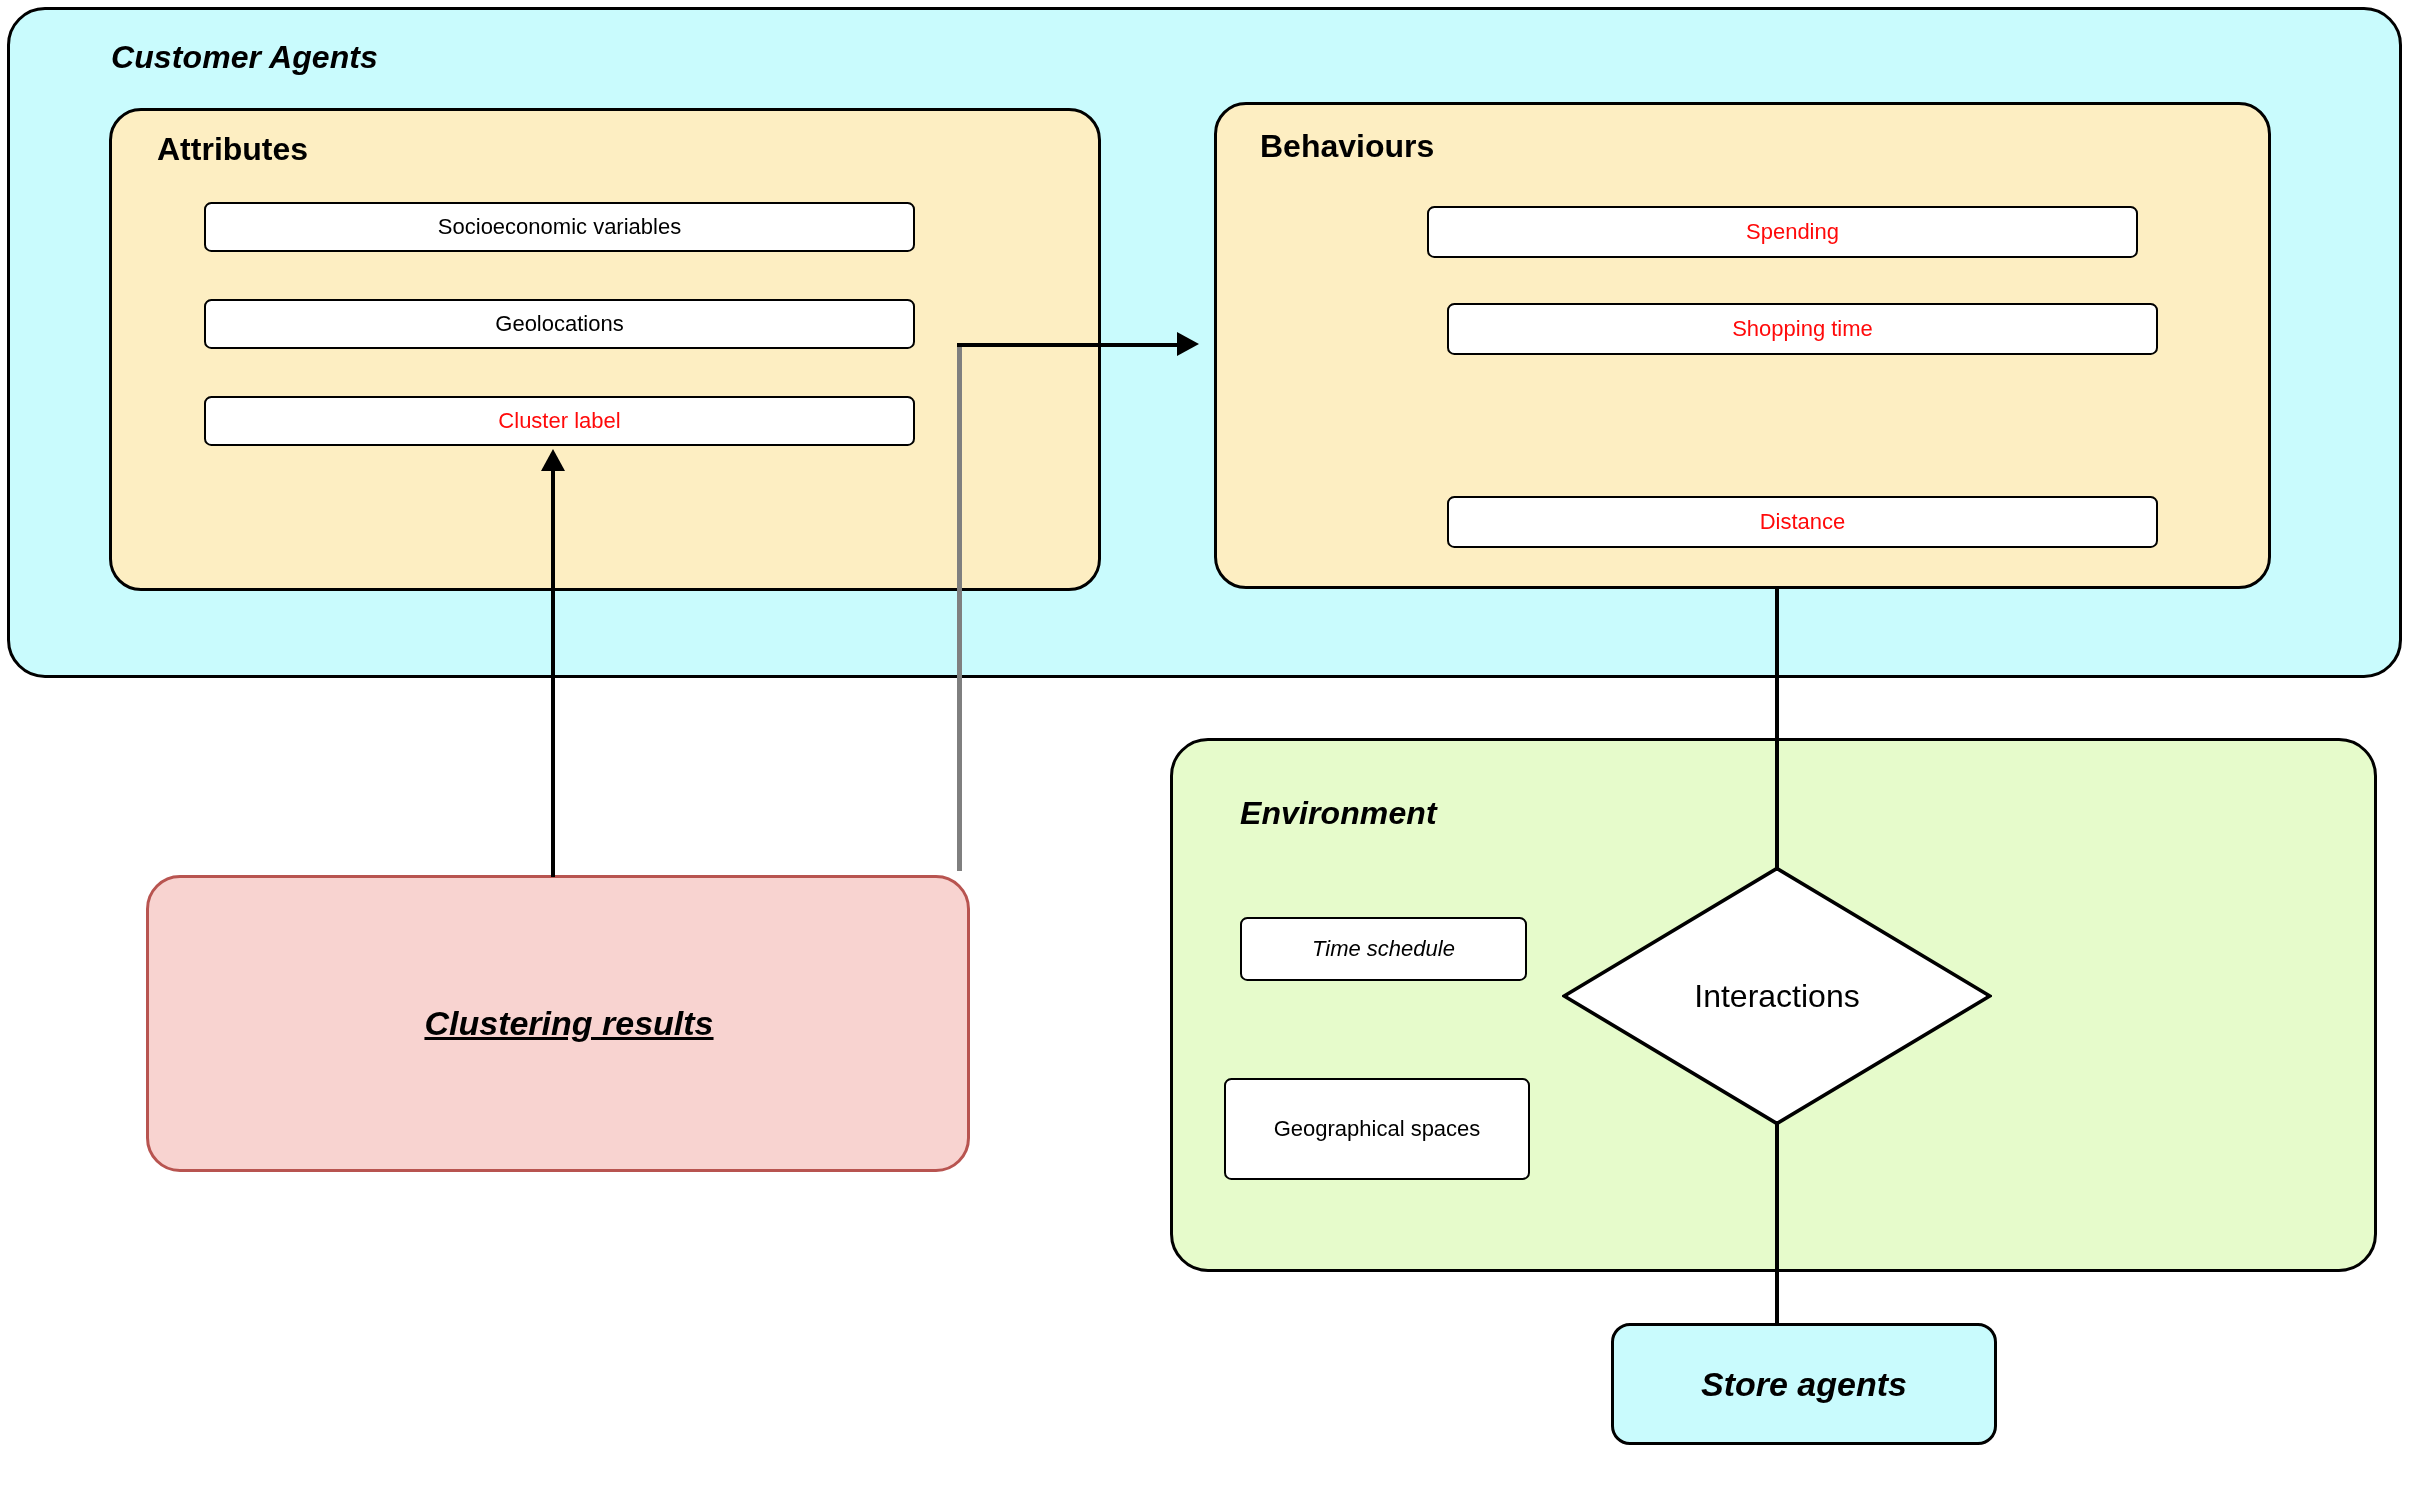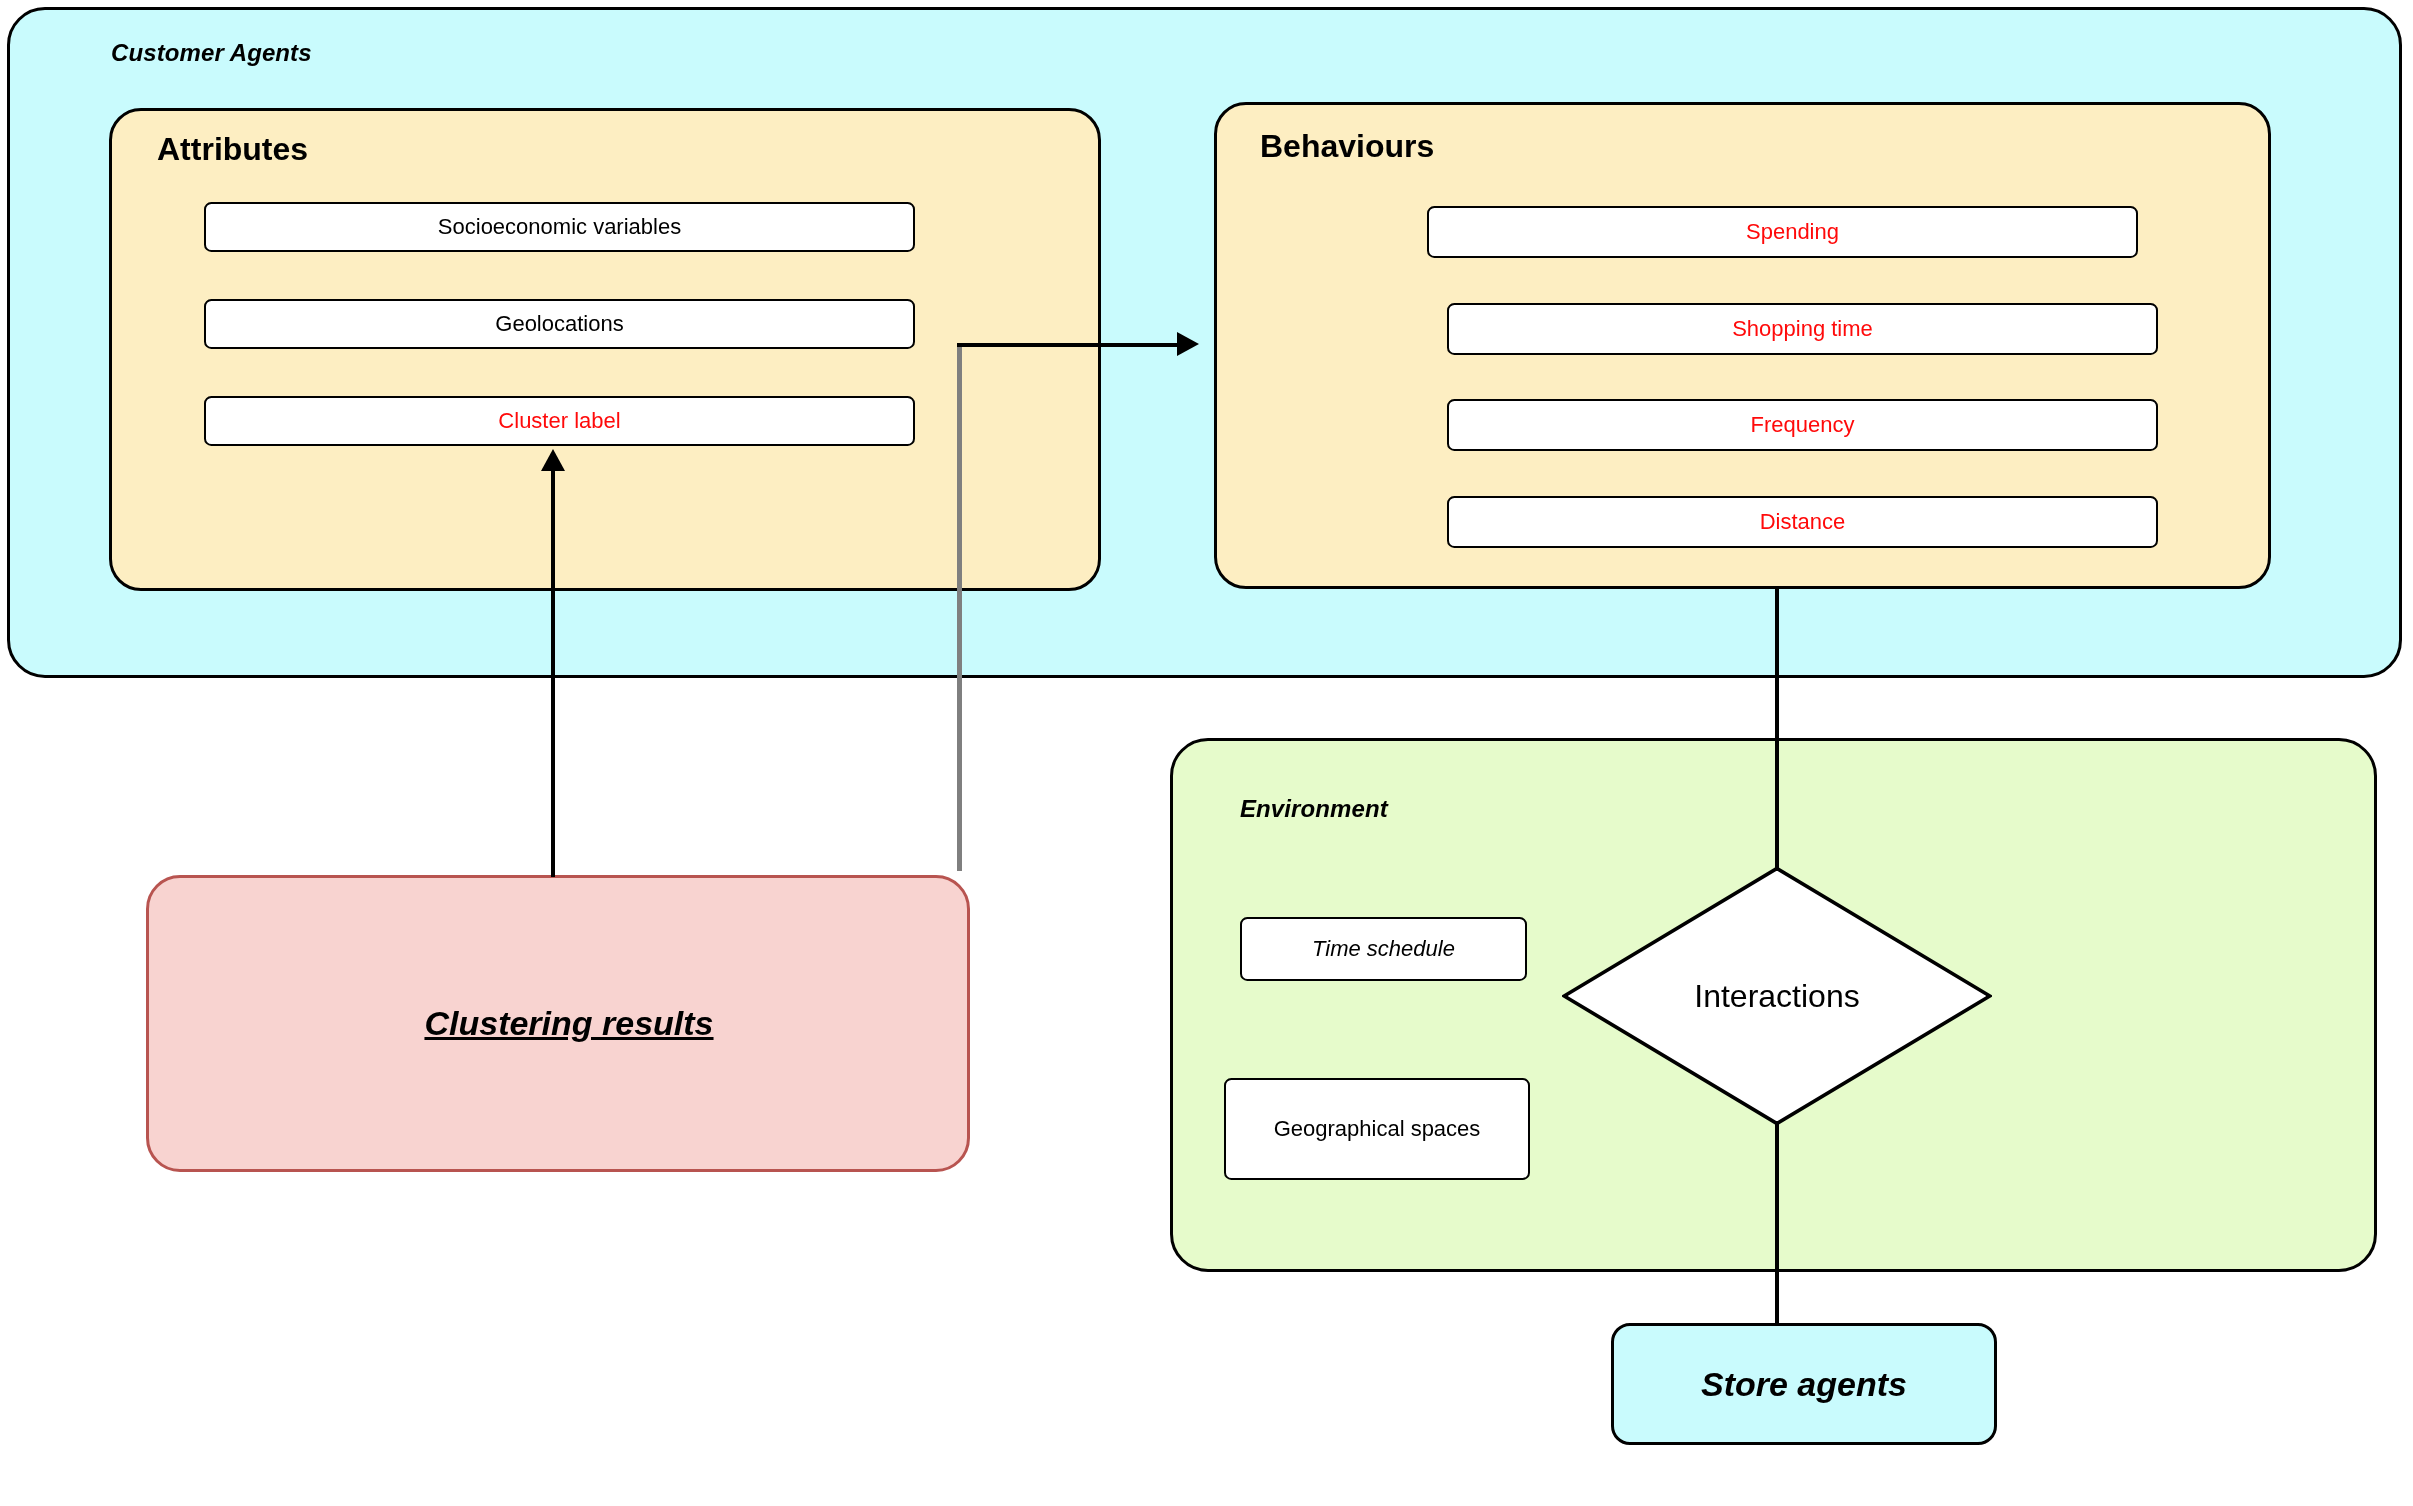--- a/index.html
+++ b/index.html
@@ -26,21 +26,21 @@
     border-radius: 38px;
   }
   .box-cyan   { background: #c9fbfd; }
   .box-yellow { background: #fdeec2; }
   .box-green  { background: #e6fbcb; }
   .box-pink   { background: #f8d3d0; border-color: #b85450; }
 
   
   .group-title {
     position: absolute;
-    font-size: 24px;
+    font-size: 32px;
     font-style: italic;
     font-weight: bold;
     color: #000000;
     white-space: nowrap;
     letter-spacing: 0.1px;
   }
   .group-title-plain {
     position: absolute;
     font-size: 32px;
     font-style: normal;
@@ -145,21 +145,20 @@
   <div class="chip red" style="left:204px; top:396px; width:711px; height:50px;">Cluster label</div>
 
   <div class="box box-yellow" style="left:1214px; top:102px; width:1057px; height:487px; border-radius:32px;"></div>
 
   <div class="group-title-plain" style="left:1260px; top:128px;">Behaviours</div>
 
   <div class="chip red" style="left:1427px; top:206px; width:711px; height:52px;padding-left:20px;">Spending</div>
 
   <div class="chip red" style="left:1447px; top:303px; width:711px; height:52px;">Shopping time</div>
 
-  <div class="chip red" style="left:1447px; top:399px; width:711px; height:52px;">Frequency</div>
 
   <div class="chip red" style="left:1447px; top:496px; width:711px; height:52px;">Distance</div>
 
   <div class="box box-pink" style="left:146px; top:875px; width:824px; height:297px; border-radius:34px;padding-left:11px;">
     <span class="leaf-label underlined">Clustering results</span>
   </div>
 
   <div class="box box-green" style="left:1170px; top:738px; width:1207px; height:534px; border-radius:38px;"></div>
 
   <div class="group-title" style="left:1240px; top:795px;">Environment</div>

